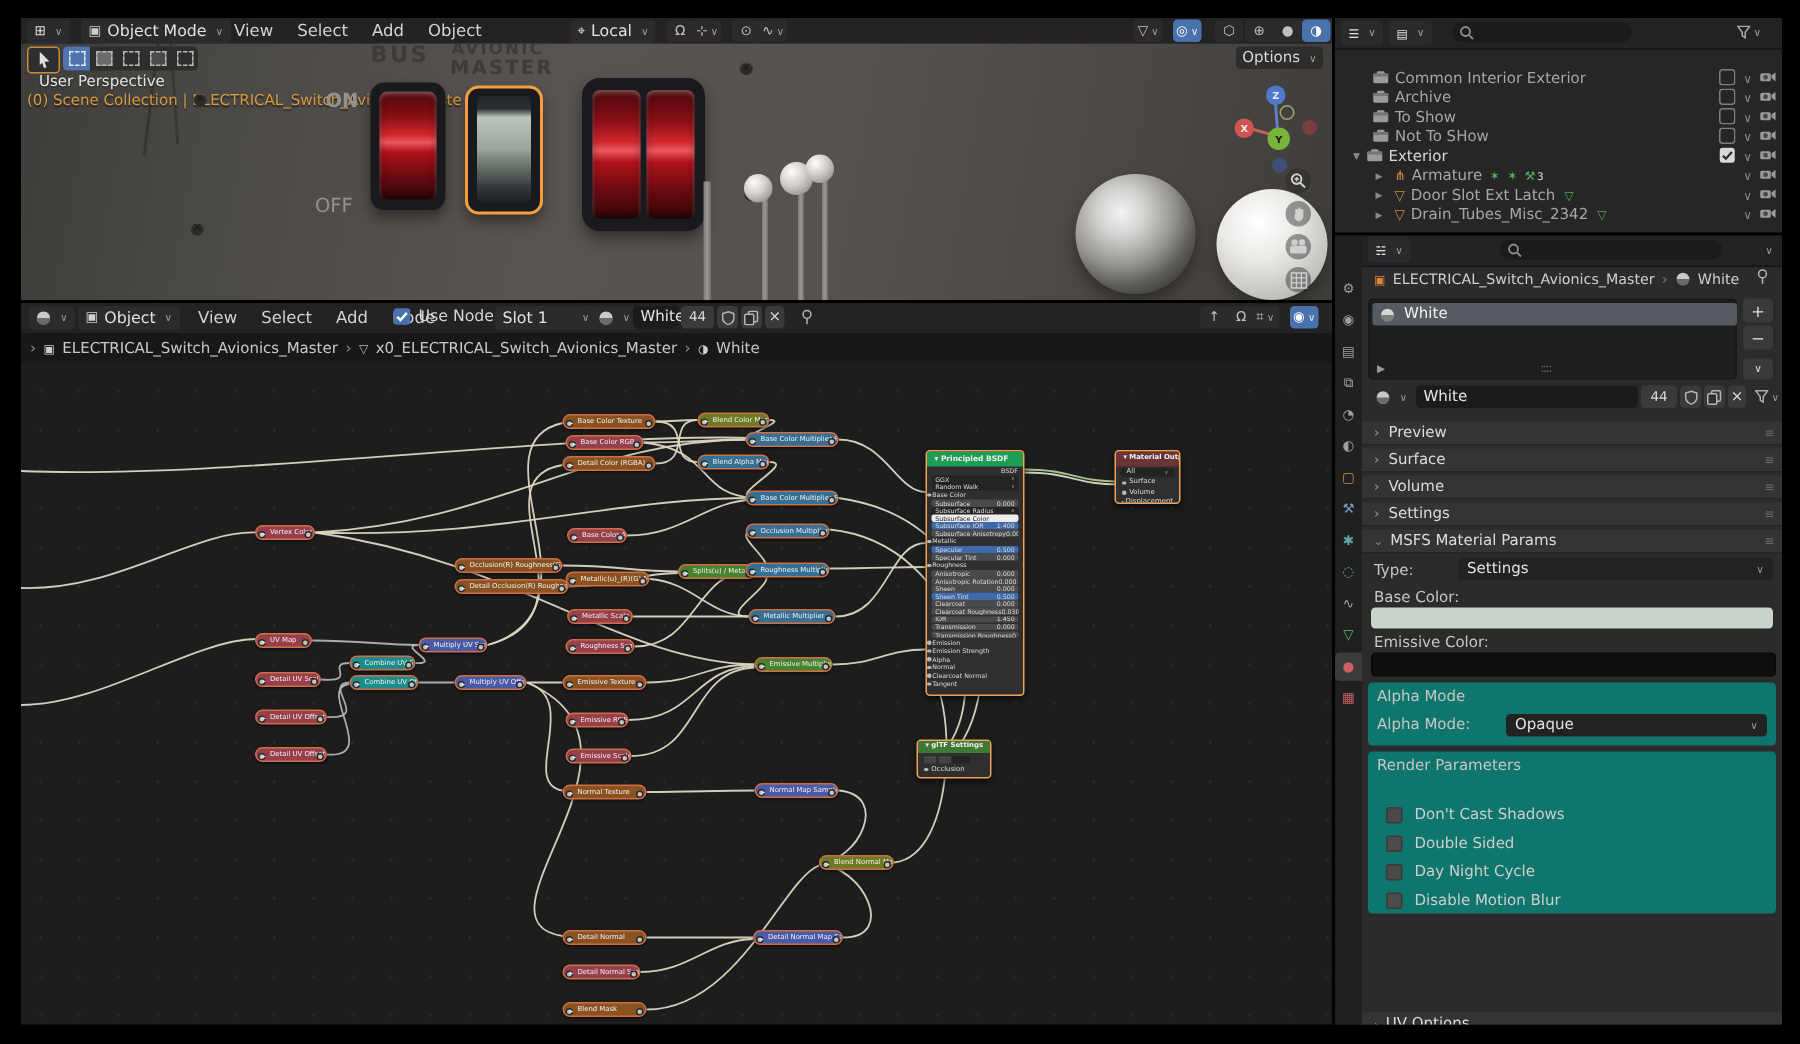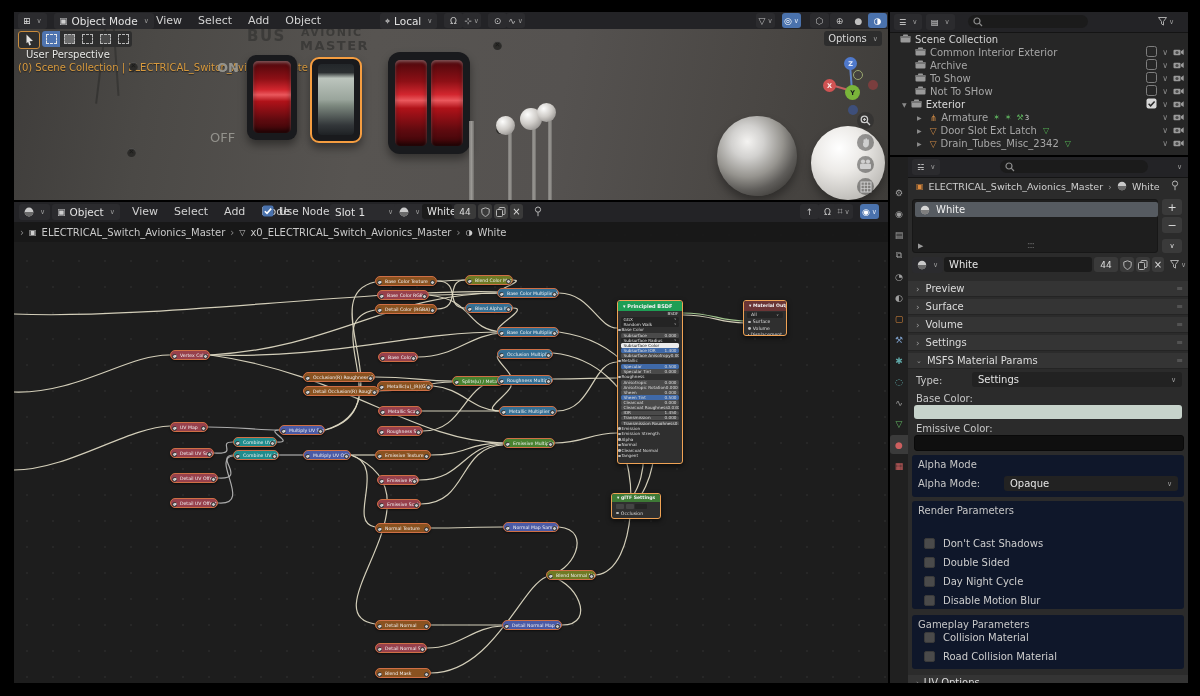--- a/index.html
+++ b/index.html
@@ -69,21 +69,21 @@
   #tab-strip{position:absolute;left:0;top:0;width:18px;height:100%;background:#202020}
   .tab{position:absolute;left:0;width:18px;height:19px;display:flex;align-items:center;justify-content:center;
     font-size:9px}
   .tab.active{background:#3b3b3b;border-radius:3px 0 0 3px}
   .sec-row{position:absolute;left:0;width:100%;height:16px;background:#343434;border-bottom:1px solid #242424;
     display:flex;align-items:center;font-size:10px;color:#dcdcdc;padding-left:8px;box-sizing:border-box}
   .grip{position:absolute;right:6px;color:#6f6f6f;font-size:8px;letter-spacing:-1px}
   .plabel{position:absolute;font-size:10px;color:#c6c6c6}
   .pdd{position:absolute;background:#222;border-radius:3px;height:15px;font-size:10px;color:#e3e3e3;
     display:flex;align-items:center;justify-content:space-between;padding:0 6px;box-sizing:border-box}
-  .pbox{position:absolute;background:#0f172a;border-radius:3px}
+  .pbox{position:absolute;background:#0f766e;border-radius:3px}
   .cbrow{position:absolute;display:flex;align-items:center;gap:8px;font-size:10px;color:#cdcdcd}
   .cb{width:11px;height:11px;background:#4a4a4a;border-radius:2px;border:1px solid #3a3a3a;box-sizing:border-box}
   .field{background:#1b1b1b;border-radius:3px;color:#e6e6e6;display:flex;align-items:center;padding:0 5px;box-sizing:border-box}
   .sbtn{background:#3a3a3a;border-radius:3px;display:flex;align-items:center;justify-content:center;color:#ddd}
   .search{background:#1b1b1b;border-radius:8px;display:flex;align-items:center;padding:0 5px;gap:4px;box-sizing:border-box}
 </style>
 </head>
 <body>
 
 <div id="root">
@@ -561,28 +561,20 @@
           </svg>
         </span>
       <span class="x hicon" style="left:266px;top:2px;background:none">
         <svg width="9" height="9">
             <path d="M0.5 0.5h8L5.5 4.5v3.6l-2-1.2V4.5z" fill="none" stroke="#aaa"></path>
           </svg>
           <span class="caret">∨</span>
         </span>
     </div>
     <div id="ol-rows" class="x" style="left:0;top:21px;width:298px;height:122px">
-        <div class="ol-row" style="top: 0px; color: rgb(210, 210, 210);">
-          <span style="margin-left: 10px;"><svg width="11" height="9">
-              <rect x="3" y="0.5" width="5" height="2.5" rx="0.8" fill="#9a9a9a"></rect>
-              <rect x="0.5" y="2" width="10" height="6.5" rx="1" fill="#9a9a9a"></rect>
-              <rect x="0.5" y="2" width="10" height="2" fill="#757575"></rect>
-            </svg></span>
-          <span class="ol-label">Scene Collection</span>
-        </div>
         <div class="ol-row" style="top: 13px;">
           <span style="margin-left: 25px;"><svg width="11" height="9">
               <rect x="3" y="0.5" width="5" height="2.5" rx="0.8" fill="#9a9a9a"></rect>
               <rect x="0.5" y="2" width="10" height="6.5" rx="1" fill="#9a9a9a"></rect>
               <rect x="0.5" y="2" width="10" height="2" fill="#757575"></rect>
             </svg></span>
           <span class="ol-label">Common Interior Exterior</span>
           <span class="ol-right">
             <span><svg width="11" height="11">
                 <rect x="0.5" y="0.5" width="10" height="10" rx="2" fill="none" stroke="#7e7e7e"></rect>
@@ -879,33 +871,20 @@
               <span class="cb"></span>
               <span>Day Night Cycle</span>
             </div>
             <div class="cbrow" style="left: 12px; top: 94px;">
               <span class="cb"></span>
               <span>Disable Motion Blur</span>
             </div>
           </div>
       </div>
 
-      <div class="pbox" style="left:4px;top:458px;width:272px;height:54px">
-        <span class="plabel" style="left:6px;top:4px">Gameplay Parameters</span>
-        <div id="gp-checks">
-            <div class="cbrow" style="left: 12px; top: 17px;">
-              <span class="cb"></span>
-              <span>Collision Material</span>
-            </div>
-            <div class="cbrow" style="left: 12px; top: 36px;">
-              <span class="cb"></span>
-              <span>Road Collision Material</span>
-            </div>
-          </div>
-      </div>
 
       <div class="sec-row" style="top:518px">
         <span style="font-size:7px;margin-right:5px;color:#9a9a9a">›</span>
         <span>UV Options</span>
         </div>
     </div>
   </div>
 </div>
 
 </body></html>

